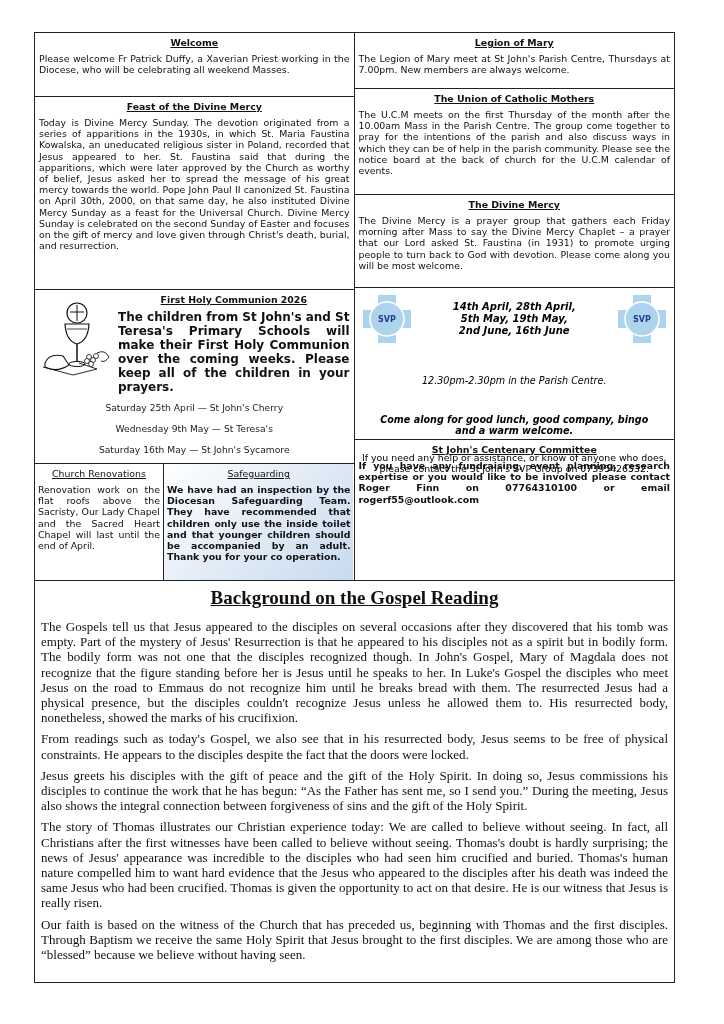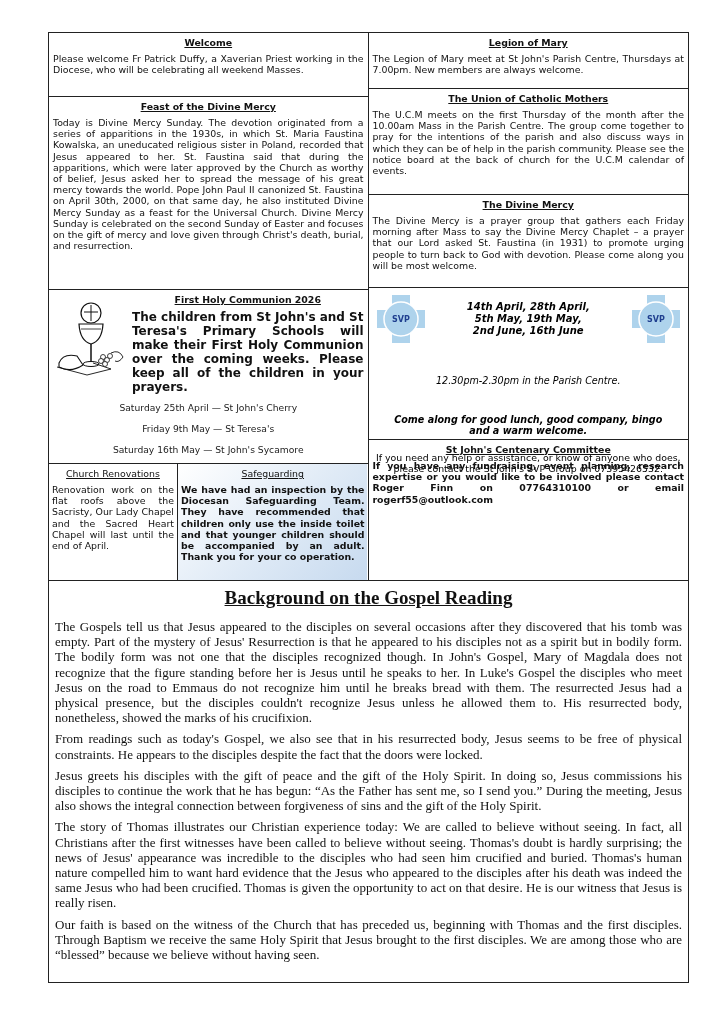--- a/index.html
+++ b/index.html
@@ -1,17 +1,17 @@
 <!DOCTYPE html>
 <html><head>
 <meta charset="utf-8">
 <style>
   html, body { margin: 0; padding: 0; background: #ffffff; }
   body { width: 724px; height: 1024px; position: relative; overflow: hidden; }
-  .page { position: absolute; left: 48px; top: 32px; width: 641px; }
+  .page { position: absolute; left: 34px; top: 32px; width: 641px; }
   .sans { font-family: "DejaVu Sans", sans-serif; }
   .grid { border: 1.5px solid #222; display: flex; }
   .col { width: 50%; box-sizing: border-box; }
   .col.left { border-right: 1.5px solid #222; }
   .box { border-bottom: 1.5px solid #222; padding: 3px 4px 4px 4px; box-sizing: border-box; }
   .box:last-child { border-bottom: none; }
   .title { text-align: center; font-weight: bold; text-decoration: underline; font-size: 9.4px; margin: 1px 0 5px 0; color: #111; }
   .body { font-size: 9.4px; line-height: 11.2px; text-align: justify; color: #111; }
   .bold { font-weight: bold; }
   .center { text-align: center; margin-top: 28px; }
@@ -68,21 +68,21 @@
               <path d="M58 60 Q66 56 70 64 Q66 70 62 68" fill="none" stroke="#111" stroke-width="0.9"></path>
             </svg>
           </div>
           <div class="fhc-text">
             <div class="title">First Holy Communion 2026</div>
             <div class="body bold" style="font-size:12px;line-height:14px;">The children from St John's and St Teresa's Primary Schools will make their First Holy Communion over the coming weeks. Please keep all of the children in your prayers.</div>
           </div>
         </div>
         <div class="dates">
           <div>Saturday 25th April — St John's Cherry</div>
-          <div>Friday 9th May — St Teresa's</div>
+          <div>Wednesday 9th May — St Teresa's</div>
           <div>Saturday 16th May — St John's Sycamore</div>
         </div>
       </div>
       <div class="split" style="height:116px;">
         <div class="half a">
           <div class="title" style="font-weight:normal;">Church Renovations</div>
           <div class="body">Renovation work on the flat roofs above the Sacristy, Our Lady Chapel and the Sacred Heart Chapel will last until the end of April.</div>
         </div>
         <div class="half b">
           <div class="title" style="font-weight:normal;">Safeguarding</div>

